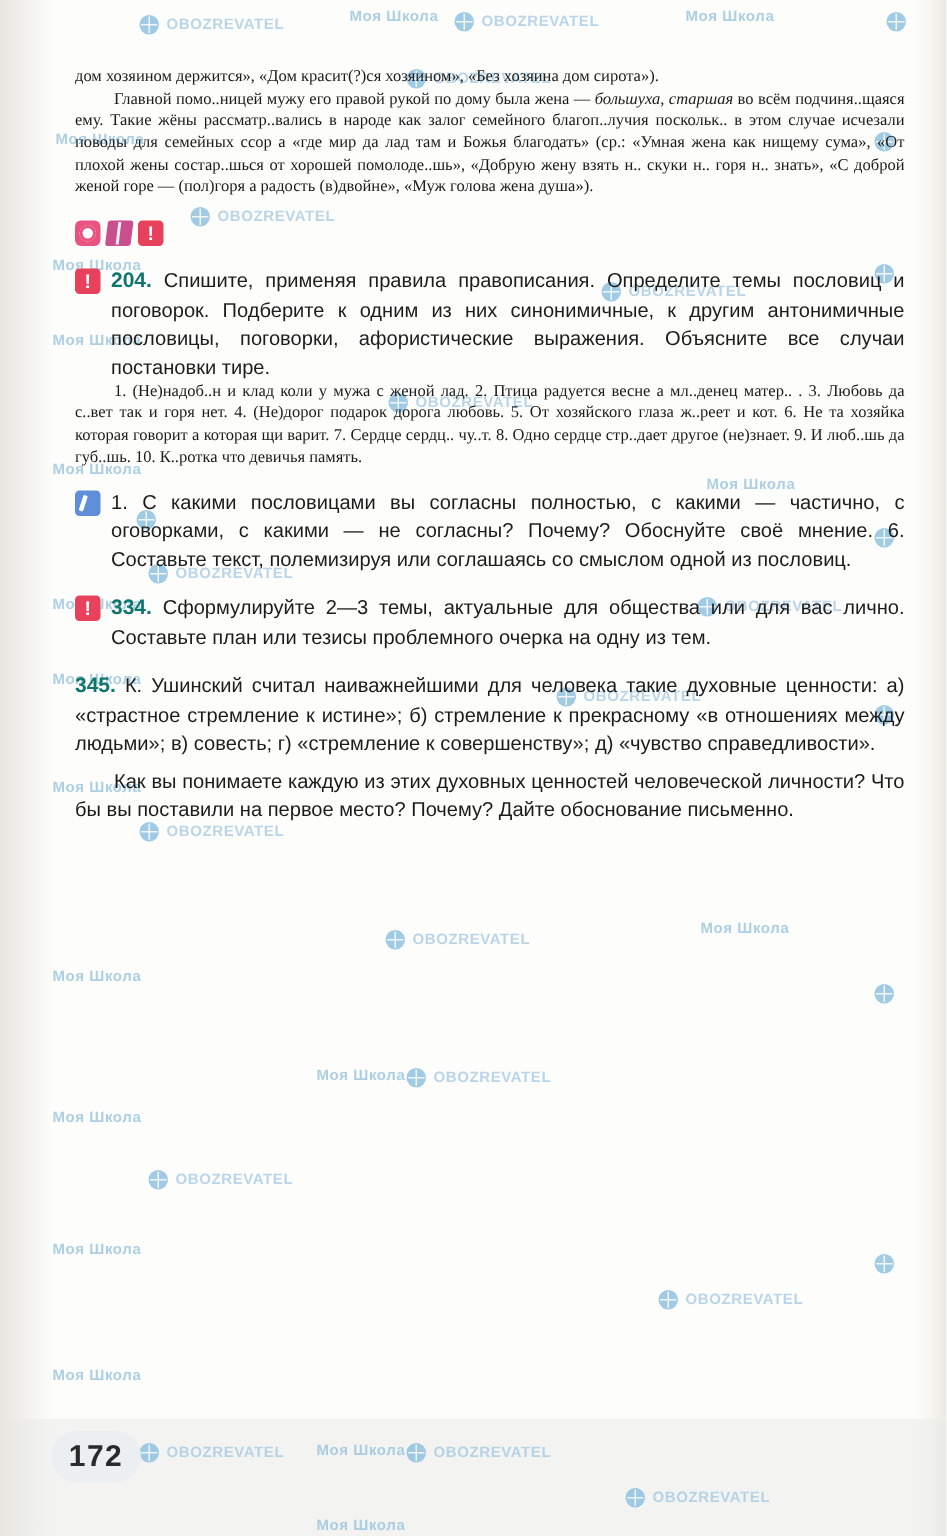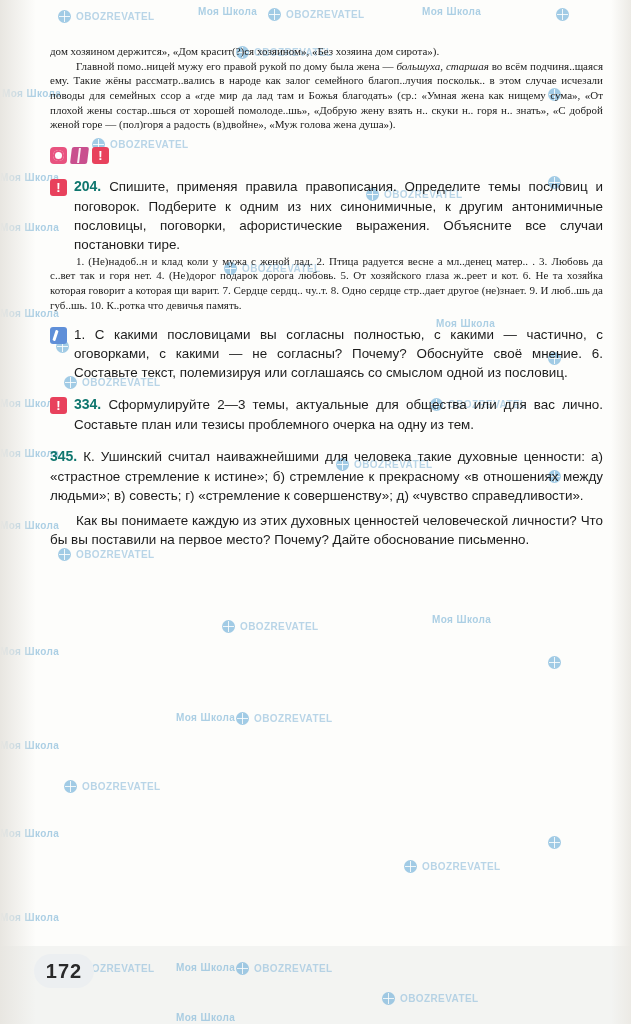--- a/index.html
+++ b/index.html
@@ -39,20 +39,21 @@
     pointer-events: none;
     z-index: 3;
   }
 
   
   .wm-layer {
     position: absolute;
     inset: 0;
     z-index: 2;
     pointer-events: none;
+    margin-left: 35px;
   }
   .wm {
     position: absolute;
     display: flex;
     align-items: center;
     gap: 5px;
     font-family: "Liberation Sans", sans-serif;
     font-size: 10px;
     font-weight: bold;
     letter-spacing: .4px;

